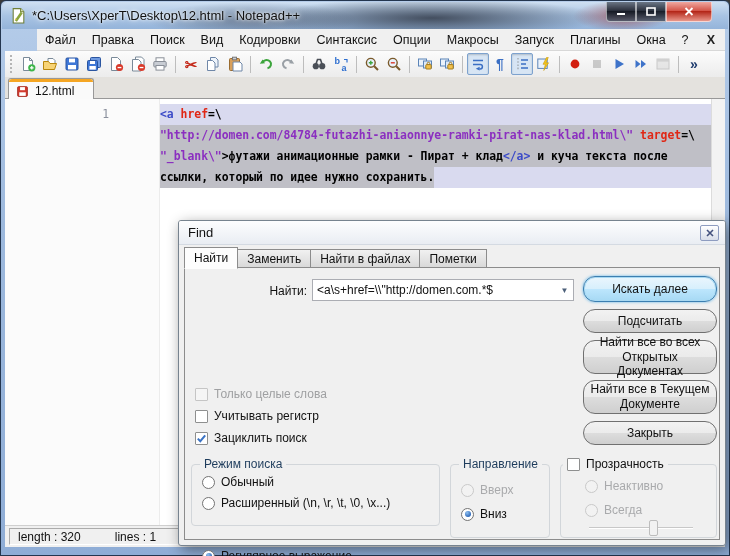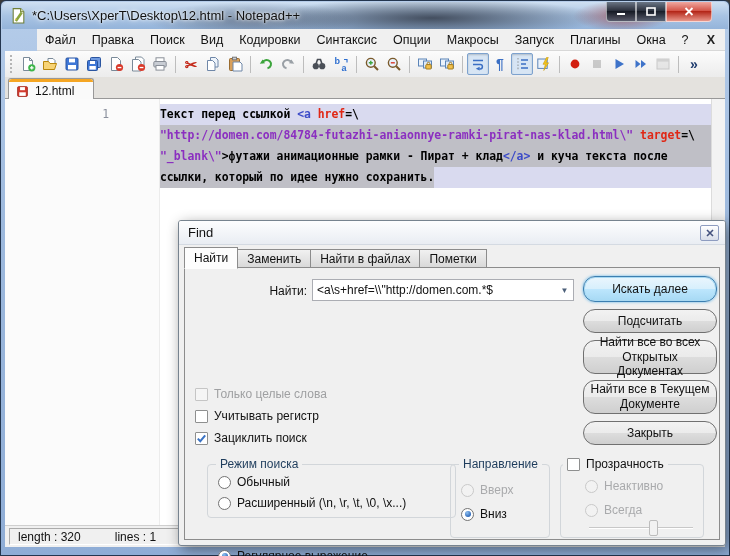--- a/index.html
+++ b/index.html
@@ -367,21 +367,21 @@
           </svg>
         <span class="tab-label">12.html</span>
       </div>
     </div>
 
     <div class="editor">
       <div class="gutter">
         <span class="lnum">1</span>
       </div>
       <div class="code">
-        <div class="ed-line bg-caret"><span class="c-txt">Текст перед ссылкой </span><span class="c-tag">&lt;a</span><span class="c-txt"> </span><span class="c-attr">href</span><span class="c-txt">=\</span></div>
+        <div class="ed-line bg-caret"><span class="c-tag">&lt;a</span><span class="c-txt"> </span><span class="c-attr">href</span><span class="c-txt">=\</span></div>
         <div class="ed-line bg-sel"><span class="c-val">"http://domen.com/84784-futazhi-aniaonnye-ramki-pirat-nas-klad.html\"</span><span class="c-txt"> </span><span class="c-attr">target</span><span class="c-txt">=\</span></div>
         <div class="ed-line bg-sel"><span class="c-val">"_blank\"</span><span class="c-txt">&gt;</span><span class="c-txt">футажи анимационные рамки - Пират + клад</span><span class="c-tag">&lt;/a&gt;</span><span class="c-txt"> и куча текста после</span></div>
         <div class="ed-line l4"><span class="sel-chunk"><span class="c-txt">ссылки, который по идее нужно сохранить.</span></span><span class="caret-fill"></span></div>
       </div>
       <div class="vscroll"></div>
     </div>
 
     <div class="statusbar">
       <div class="status-cell">
         <span>length : 320</span>
@@ -431,21 +431,21 @@
       </div>
       <div class="cb-row" style="top:163px;">
         <span class="cbox">
             <svg viewBox="0 0 11 11">
               <path d="M1.8 5.6 4.3 8.2 9.2 2.4" fill="none" stroke="#3b73c4" stroke-width="2"></path>
             </svg>
           </span>
         <span>Зациклить поиск</span>
       </div>
 
-      <div class="group" style="left:22px; top:196px; width:249px; height:54px;">
+      <div class="group" style="left:6px; top:196px; width:249px; height:62px;">
         <span class="group-caption">Режим поиска</span>
         <div class="radio-row" style="top:10px;">
           <span class="rad"></span>
           <span>Обычный</span>
         </div>
         <div class="radio-row" style="top:31px;">
           <span class="rad"></span>
           <span>Расширенный (\n, \r, \t, \0, \x...)</span>
         </div>
         <div class="radio-row" style="top:52px;margin-top:32px;">
@@ -459,21 +459,21 @@
         <div class="radio-row disabled" style="top:18px;">
           <span class="rad"></span>
           <span>Вверх</span>
         </div>
         <div class="radio-row" style="top:42px;">
           <span class="rad on"></span>
           <span>Вниз</span>
         </div>
       </div>
 
-      <div class="group" style="left:375px; top:196px; width:144px; height:74px;">
+      <div class="group" style="left:375px; top:196px; width:157px; height:74px;">
         <span class="group-caption" style="left:2px;">
           <span class="tab-caption-cb">
             <span class="cbox"></span>
             <span style="color:#111;">Прозрачность</span>
           </span>
         </span>
         <div class="radio-row disabled" style="left:24px; top:14px;">
           <span class="rad"></span>
           <span>Неактивно</span>
         </div>

